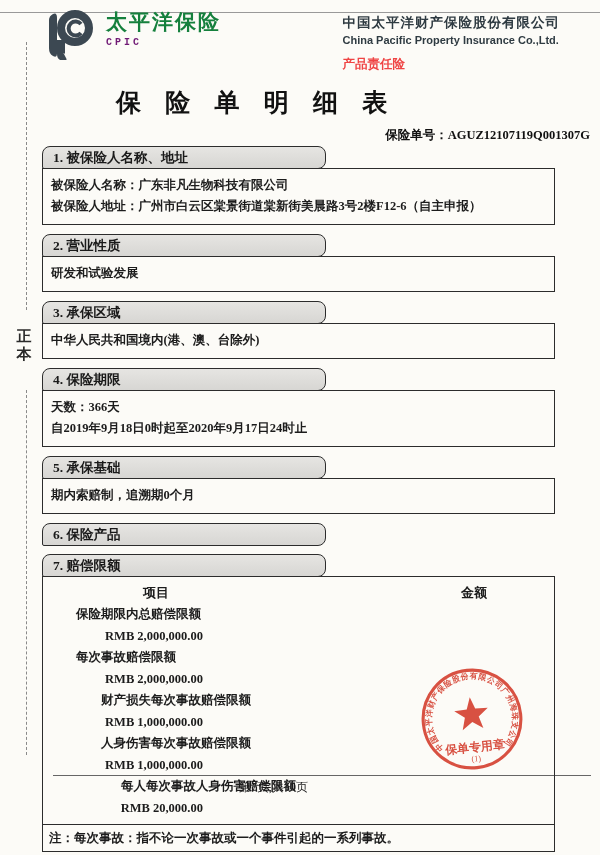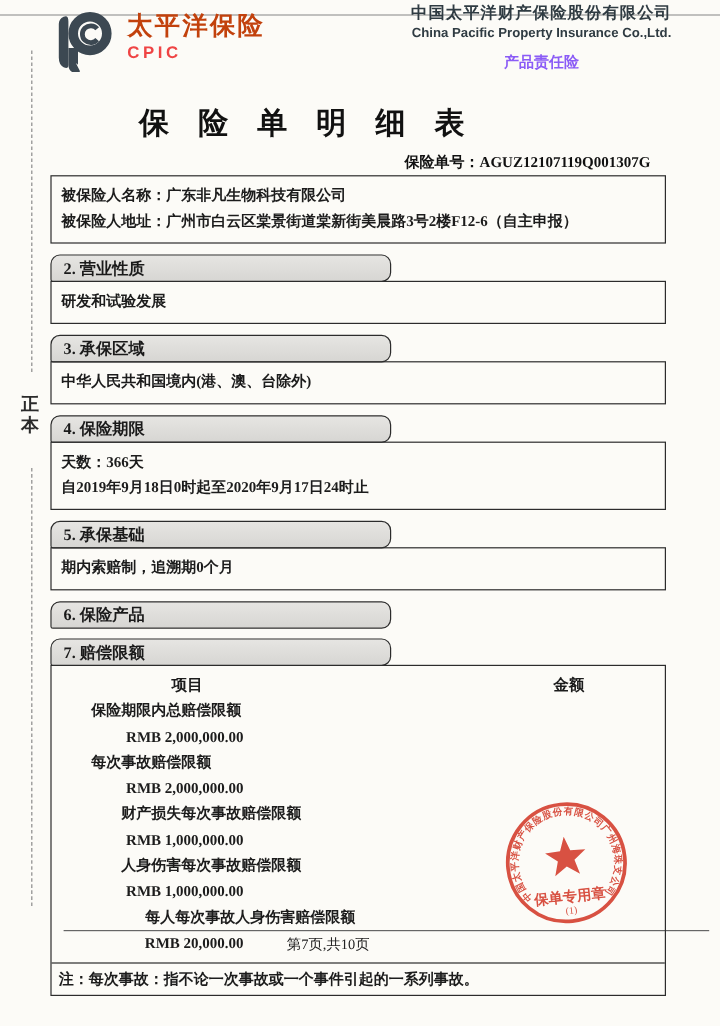--- a/index.html
+++ b/index.html
@@ -14,30 +14,30 @@
   .dash-seg{position:absolute;left:26px;width:0;border-left:1px dashed #8a8a8a;}
   .dash-a{top:42px;height:268px;}
   .dash-b{top:390px;height:365px;}
   .copy-label{
     position:absolute;left:14px;top:318px;writing-mode:vertical-rl;
     font-size:15px;font-weight:600;letter-spacing:16px;color:#2a2a2a;
   }
   
   .logo-block{position:absolute;left:44px;top:10px;display:flex;align-items:flex-start;}
   .logo-mark{width:54px;height:50px;margin-right:8px;}
-  .logo-text .cn{font-size:21px;font-weight:700;color:#c2410c;font-family:"Liberation Sans","DejaVu Sans",sans-serif;letter-spacing:2px;line-height:24px;}
-  .logo-text .en{font-size:14px;font-weight:700;color:#ef4444;font-family:Liberation Sans, sans-serif;letter-spacing:3px;line-height:18px;}
-  .header-right{position:absolute;right:40px;top:2px;text-align:center;}
+  .logo-text .cn{font-size:21px;font-weight:700;color:#15803d;font-family:"Liberation Sans","DejaVu Sans",sans-serif;letter-spacing:2px;line-height:24px;}
+  .logo-text .en{font-size:10px;font-weight:700;color:#701a75;font-family:Liberation Mono, monospace;letter-spacing:3px;line-height:18px;}
+  .header-right{position:absolute;right:40px;top:14px;text-align:left;}
   .header-right .cn{font-size:13.5px;font-weight:700;color:#2f3b42;letter-spacing:1px;}
   .header-right .en{font-size:11px;font-weight:700;color:#2f3b42;font-family:"Liberation Sans","DejaVu Sans",sans-serif;margin-top:2px;}
-  .header-right .line3{font-size:12.5px;font-weight:600;color:#8b5cf6;margin-top:10px;}
+  .header-right .line3{font-size:12.5px;font-weight:600;color:#ef4444;margin-top:10px;}
   .doc-title{position:absolute;top:86px;left:0;width:512px;text-align:center;
     font-size:25px;font-weight:700;letter-spacing:9px;color:#111;}
   .policy-line{position:absolute;top:127px;left:0;width:542px;text-align:right;
-    font-size:12.5px;font-weight:700;color:#111;}
+    font-size:12.5px;font-weight:700;color:#111;padding-left:48px;}
   
   .content{position:absolute;left:42px;top:146px;width:513px;}
   .section{margin-bottom:9px;}
   .tab{
     width:272px;height:21px;line-height:21px;padding-left:10px;
     border:1.3px solid #2c2c2c;border-radius:8px 8px 8px 2px;
     background:linear-gradient(180deg,#e6e5e2 0%,#d7d6d3 100%);
     font-size:13.5px;font-weight:700;color:#1a1a1a;
     position:relative;z-index:2;margin-bottom:-1px;
   }
@@ -103,20 +103,21 @@
   <div class="en">China Pacific Property Insurance Co.,Ltd.</div>
   <div class="line3">产品责任险</div>
 </div>
 
 <div class="doc-title">保 险 单 明 细 表</div>
 <div class="policy-line">保险单号：AGUZ12107119Q001307G</div>
 
 <div class="content">
 
   <div class="section">
+    <div class="tab">1.  被保险人名称、地址</div>
     <div class="box">
       <div>被保险人名称：广东非凡生物科技有限公司</div>
       <div>被保险人地址：广州市白云区棠景街道棠新街美晨路3号2楼F12-6（自主申报）</div>
     </div>
   </div>
 
   <div class="section">
     <div class="tab">2.  营业性质</div>
     <div class="box">
       <div>研发和试验发展</div>

